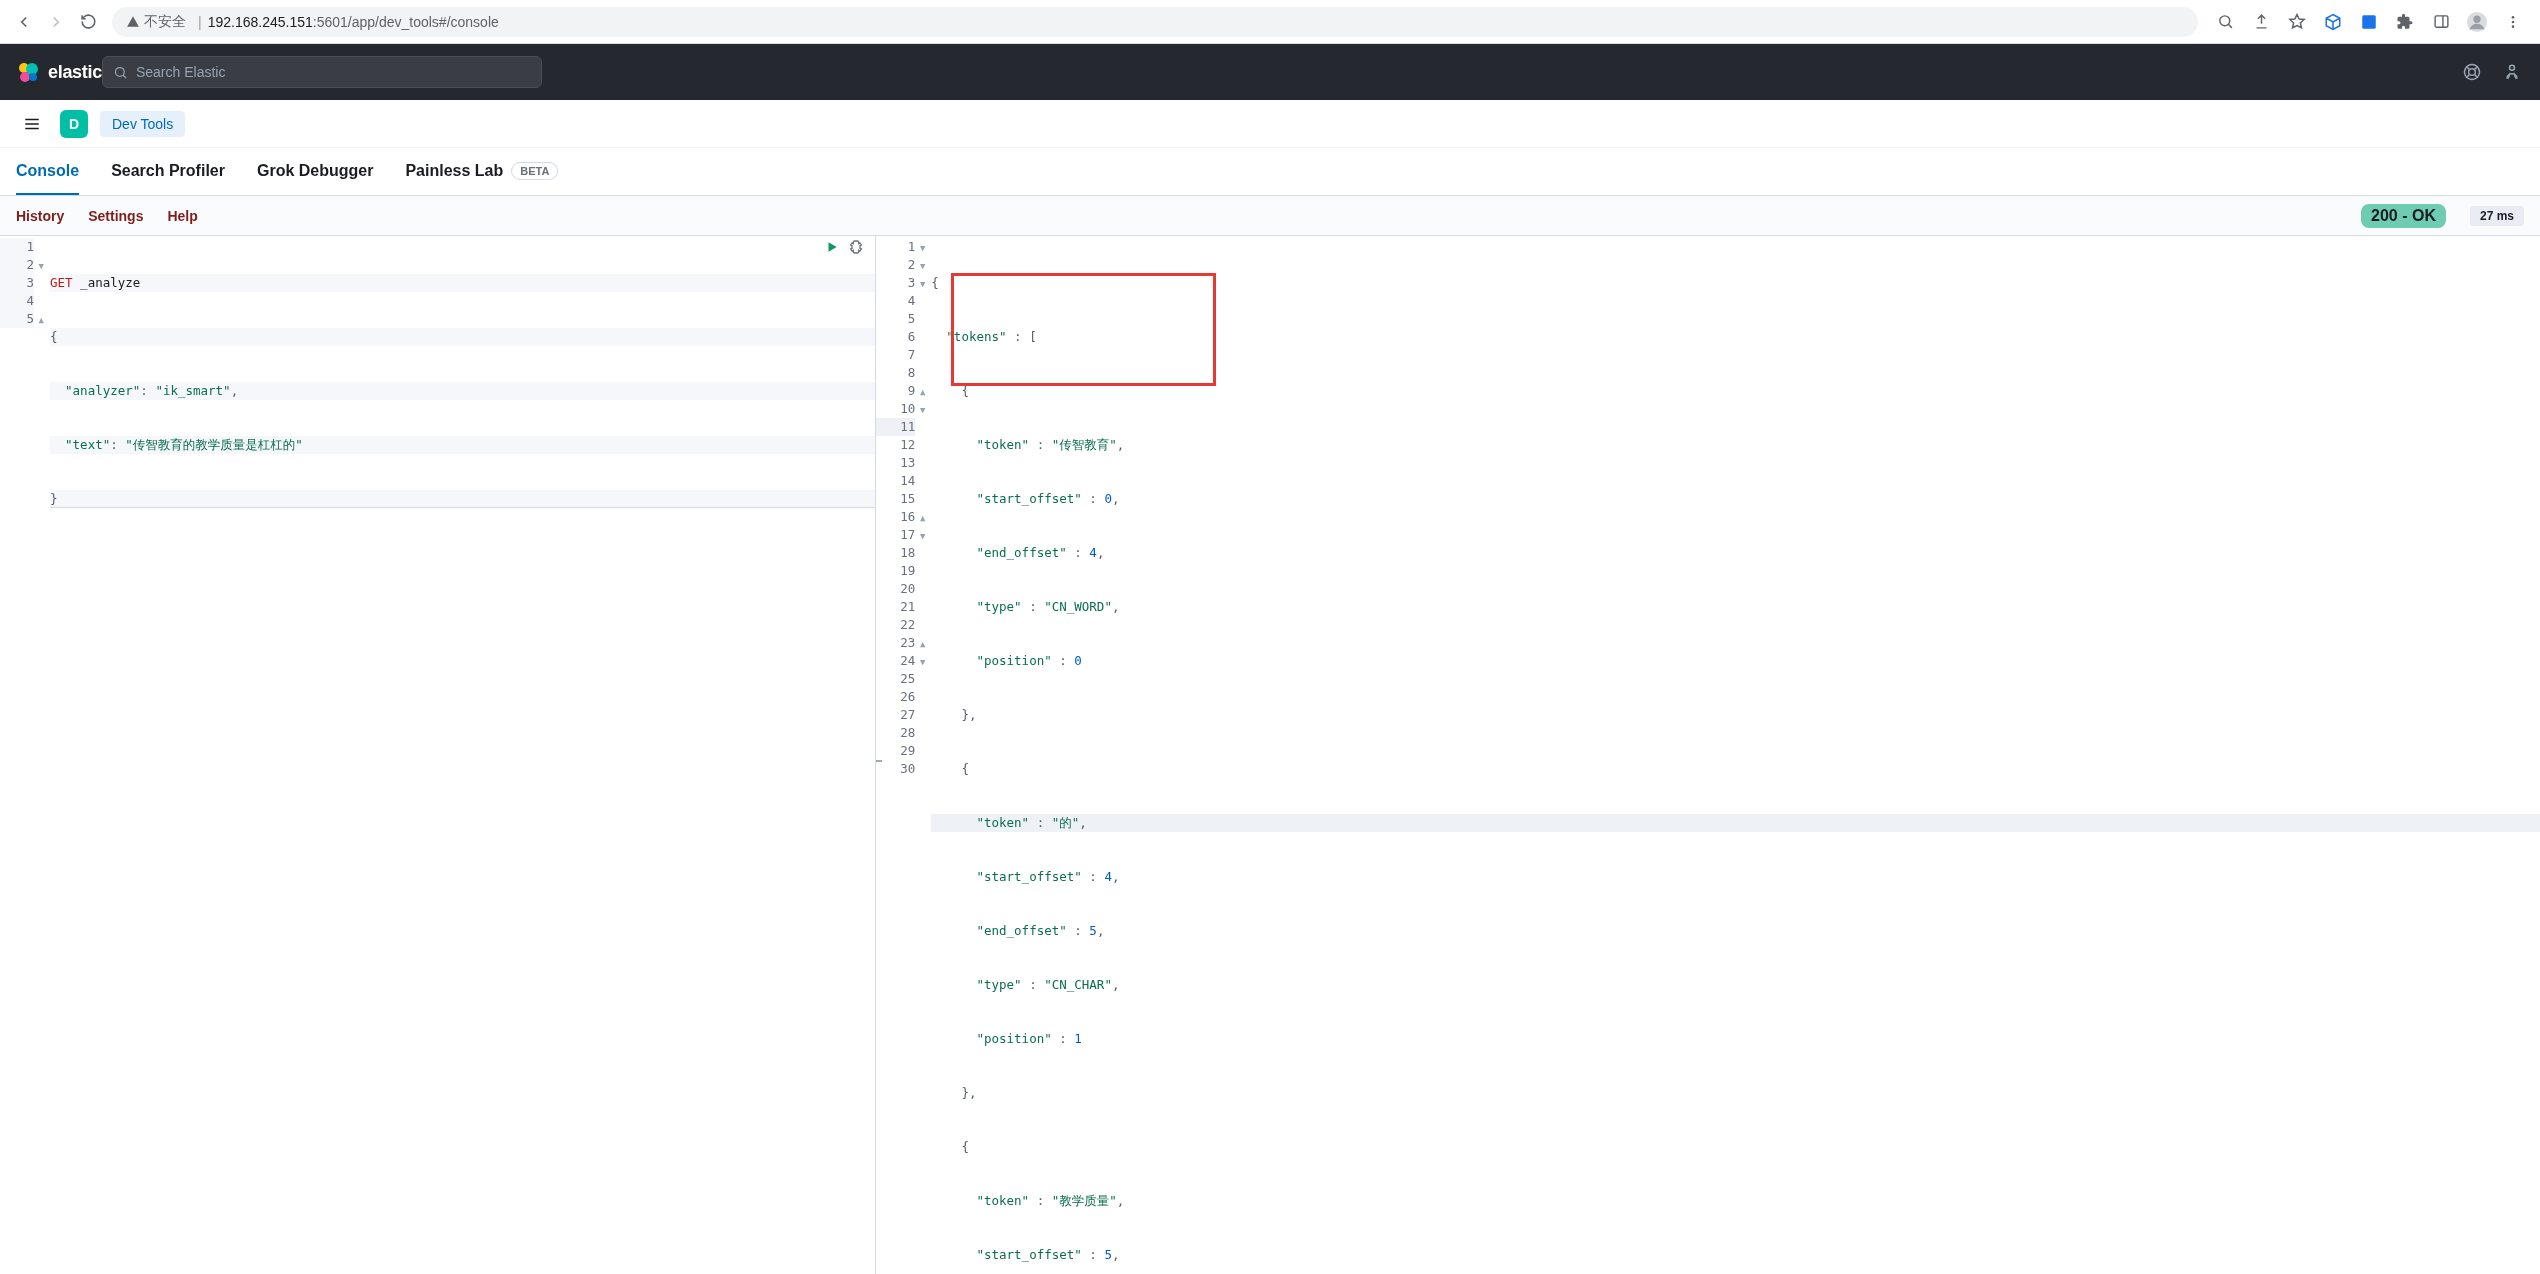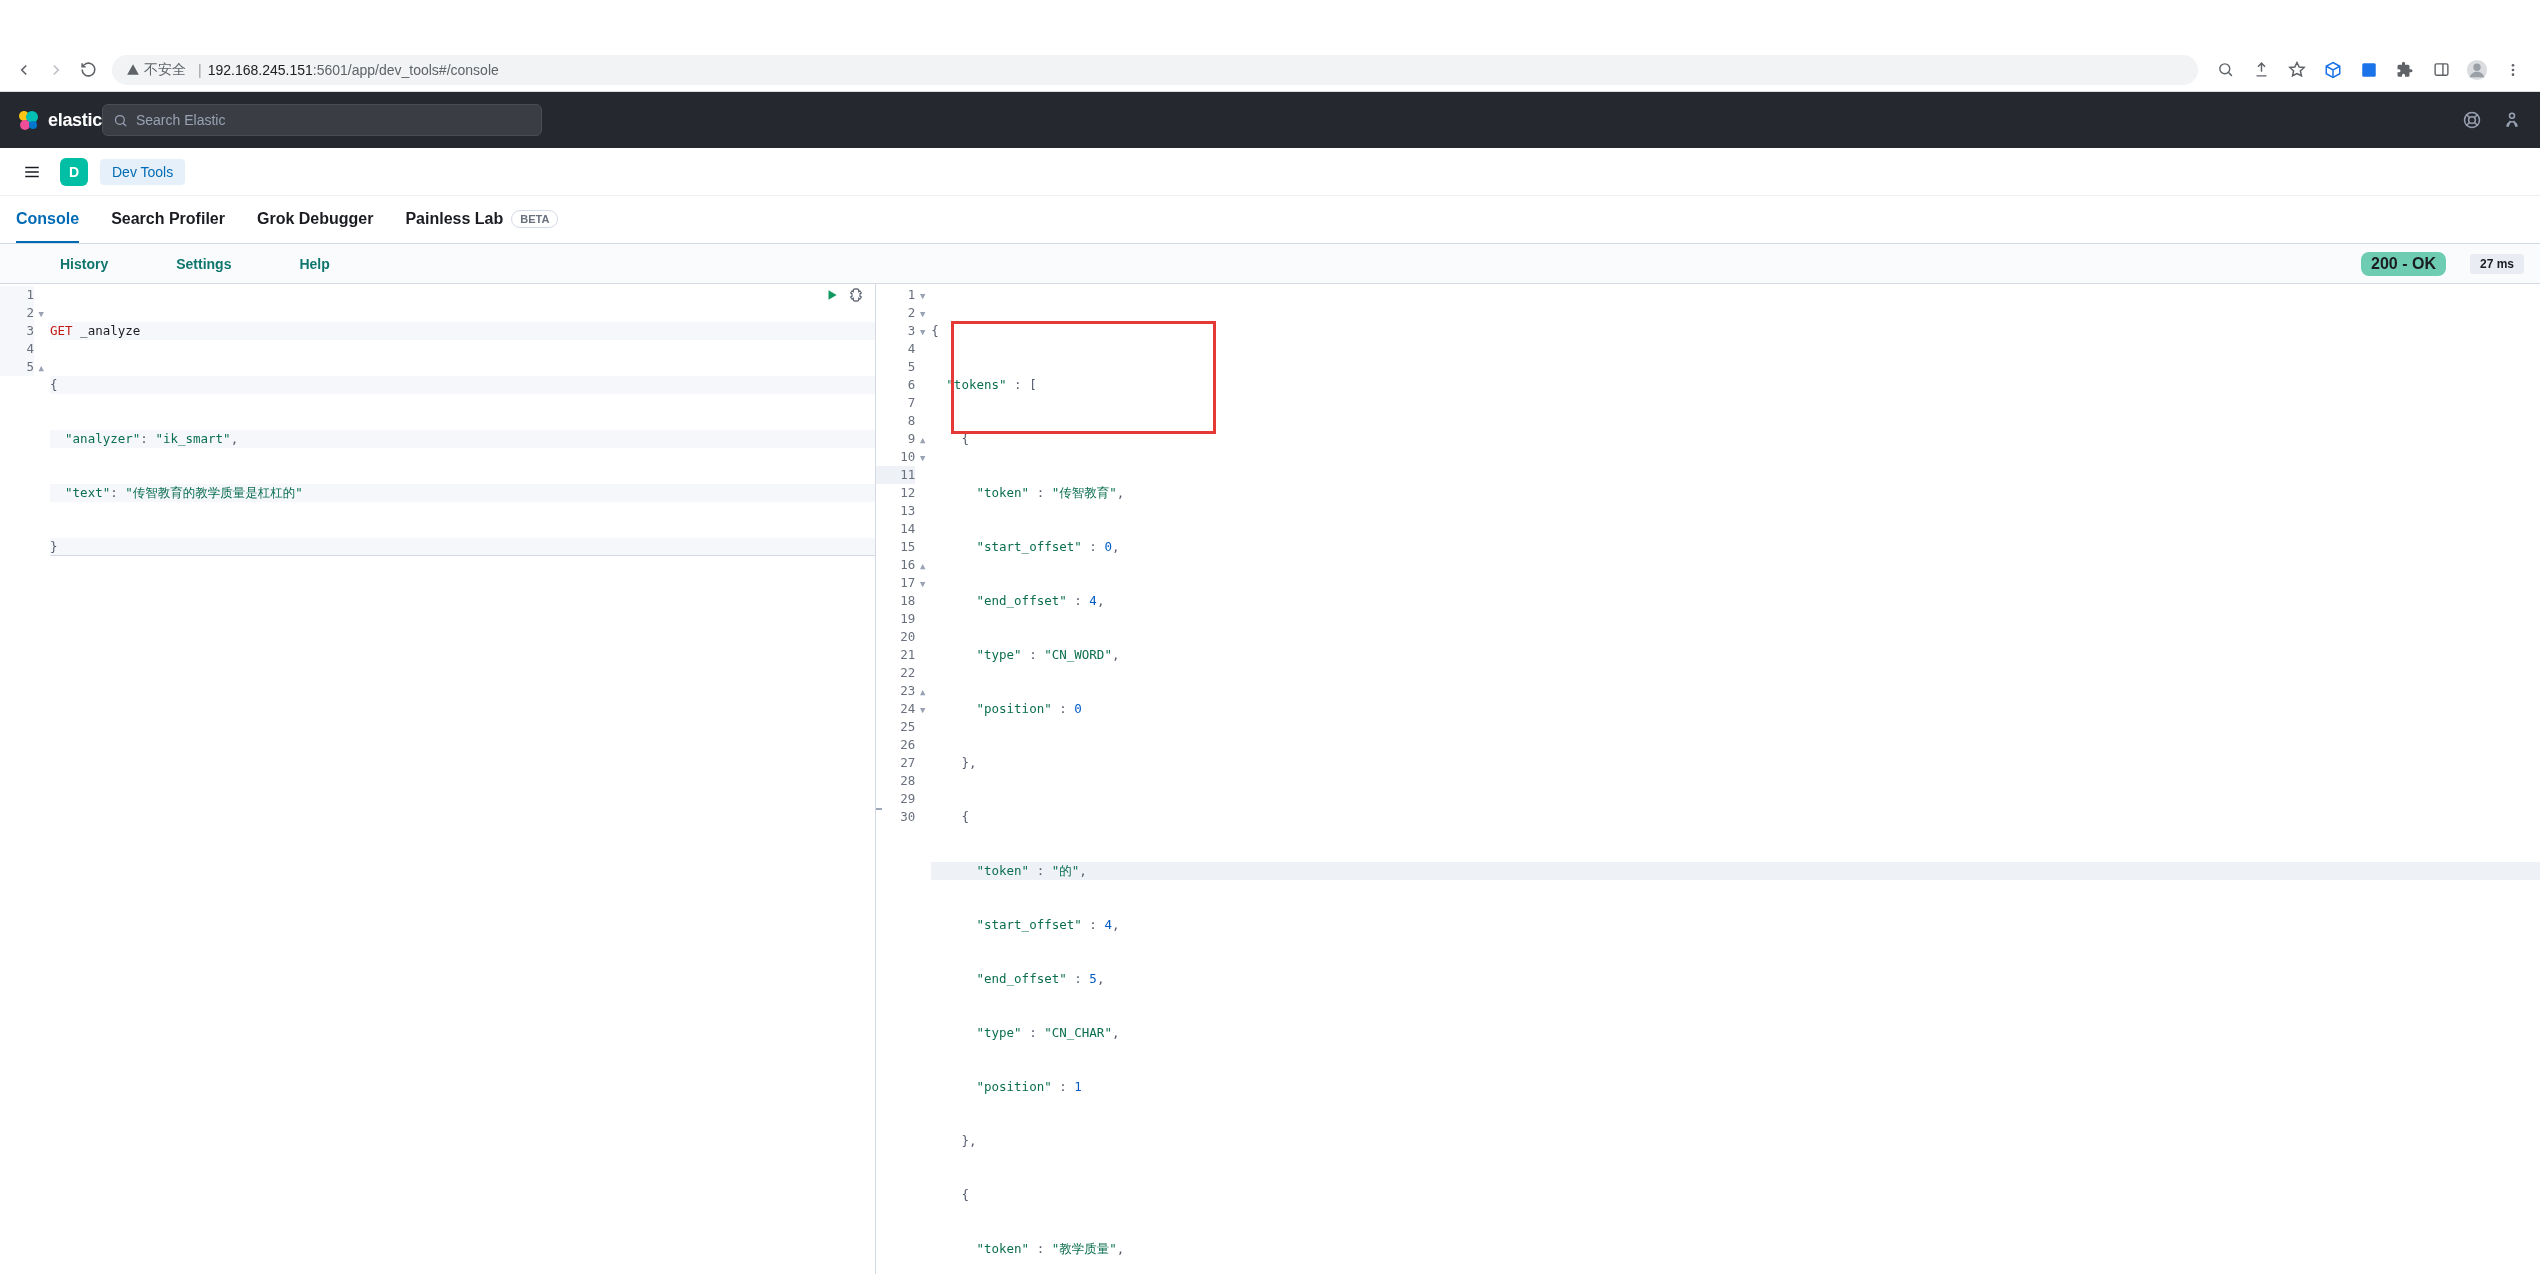--- a/index.html
+++ b/index.html
@@ -1,19 +1,19 @@
 <!DOCTYPE html>
 <html><head>
 <meta charset="utf-8">
 <style>
 * { margin: 0; padding: 0; box-sizing: border-box; }
 body { font-family: -apple-system, BlinkMacSystemFont, "Segoe UI", Helvetica, Arial, sans-serif; font-size: 14px; background: #fff; color: #1a1c21; }
 
 
-.browser-chrome { height: 44px; background: #fff; display: flex; align-items: center; padding: 0 8px; border-bottom: 1px solid #dadce0; margin-top: 48px; }
+.browser-chrome { height: 44px; background: #fff; display: flex; align-items: center; padding: 0 8px; border-bottom: 1px solid #dadce0; }
 .browser-chrome .nav-btn { width: 32px; height: 32px; display: flex; align-items: center; justify-content: center; color: #5f6368; cursor: pointer; border-radius: 50%; }
 .browser-chrome .nav-btn.disabled { color: #bdc1c6; }
 .address-bar { flex: 1; height: 30px; background: #f1f3f4; border-radius: 15px; display: flex; align-items: center; padding: 0 14px; margin: 0 8px; color: #202124; font-size: 14px; }
 .address-bar .insecure { color: #5f6368; margin-right: 4px; }
 .address-bar .insecure-text { color: #5f6368; margin-right: 6px; }
 .address-bar .sep { color: #9aa0a6; margin: 0 6px; }
 .address-bar .ip { color: #202124; }
 .address-bar .path { color: #5f6368; }
 .chrome-icons { display: flex; align-items: center; gap: 6px; padding: 0 4px; }
 .chrome-icons .ci { width: 30px; height: 30px; display: flex; align-items: center; justify-content: center; color: #5f6368; cursor: pointer; }
@@ -36,21 +36,21 @@
 .breadcrumb-pill { background: #e6f0fa; color: #006bb4; padding: 5px 12px; border-radius: 4px; font-size: 14px; font-weight: 500; }
 
 
 .tab-row { height: 48px; display: flex; align-items: center; padding: 0 16px; gap: 32px; border-bottom: 1px solid #d3dae6; background:#fff; }
 .tab { font-size: 16px; font-weight: 700; color: #1a1c21; cursor: pointer; height: 100%; display: flex; align-items: center; border-bottom: 2px solid transparent; }
 .tab.active { color: #006bb4; border-bottom-color: #006bb4; }
 .tab .beta { font-size: 11px; font-weight: 700; color: #69707d; border: 1px solid #d3dae6; border-radius: 10px; padding: 2px 8px; margin-left: 8px; }
 
 
 .toolbar { height: 40px; background: #fafbfd; display: flex; align-items: center; padding: 0 16px; gap: 24px; border-bottom: 1px solid #d3dae6; }
-.toolbar .tool-link { font-size: 14px; font-weight: 600; color: #0f766e; cursor: pointer; margin-left: 44px; }
+.toolbar .tool-link { font-size: 14px; font-weight: 600; color: #7f1d1d; cursor: pointer; }
 .toolbar .spacer { flex: 1; }
 .status-badge { background: #6dccb1; color: #1a1c21; padding: 3px 10px; border-radius: 8px; font-size: 16px; font-weight: 600; }
 .time-badge { background: #e9edf3; color: #1a1c21; padding: 3px 10px; border-radius: 3px; font-size: 12px; font-weight: 600; }
 
 
 .editors { display: flex; height: calc(100vh - 44px - 48px - 48px - 48px - 40px); }
 .editor-pane { position: relative; overflow: hidden; }
 .editor-pane.left { width: 34.5%; border-right: 1px solid #d3dae6; }
 .editor-pane.right { flex: 1; }
 .gutter { float: left; width: 40px; background: #fff; text-align: right; padding-right: 6px; color: #69707d; font-family: "Menlo","Consolas",monospace; font-size: 12.5px; line-height: 18px; padding-top: 2px; user-select:none;}

